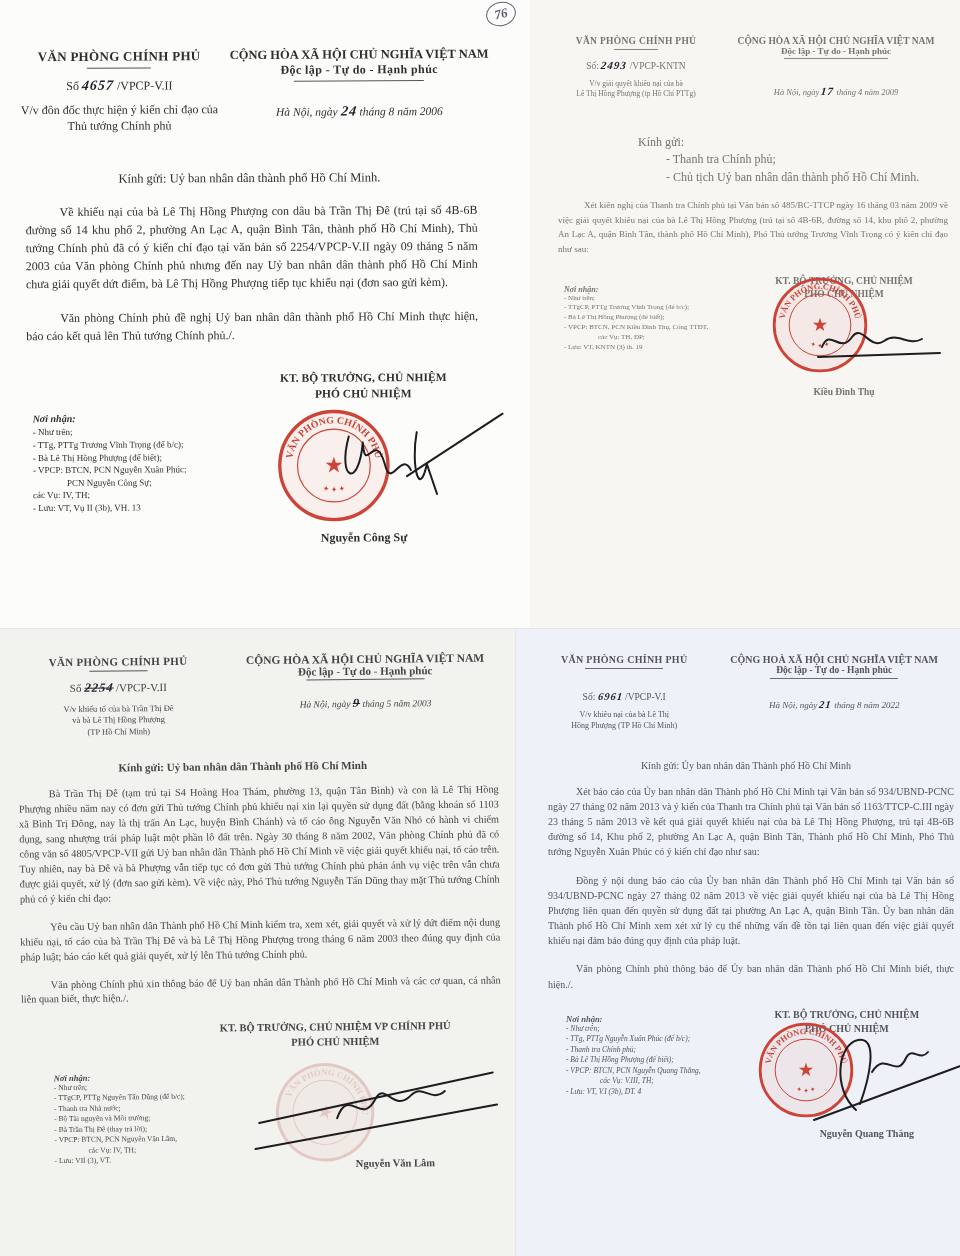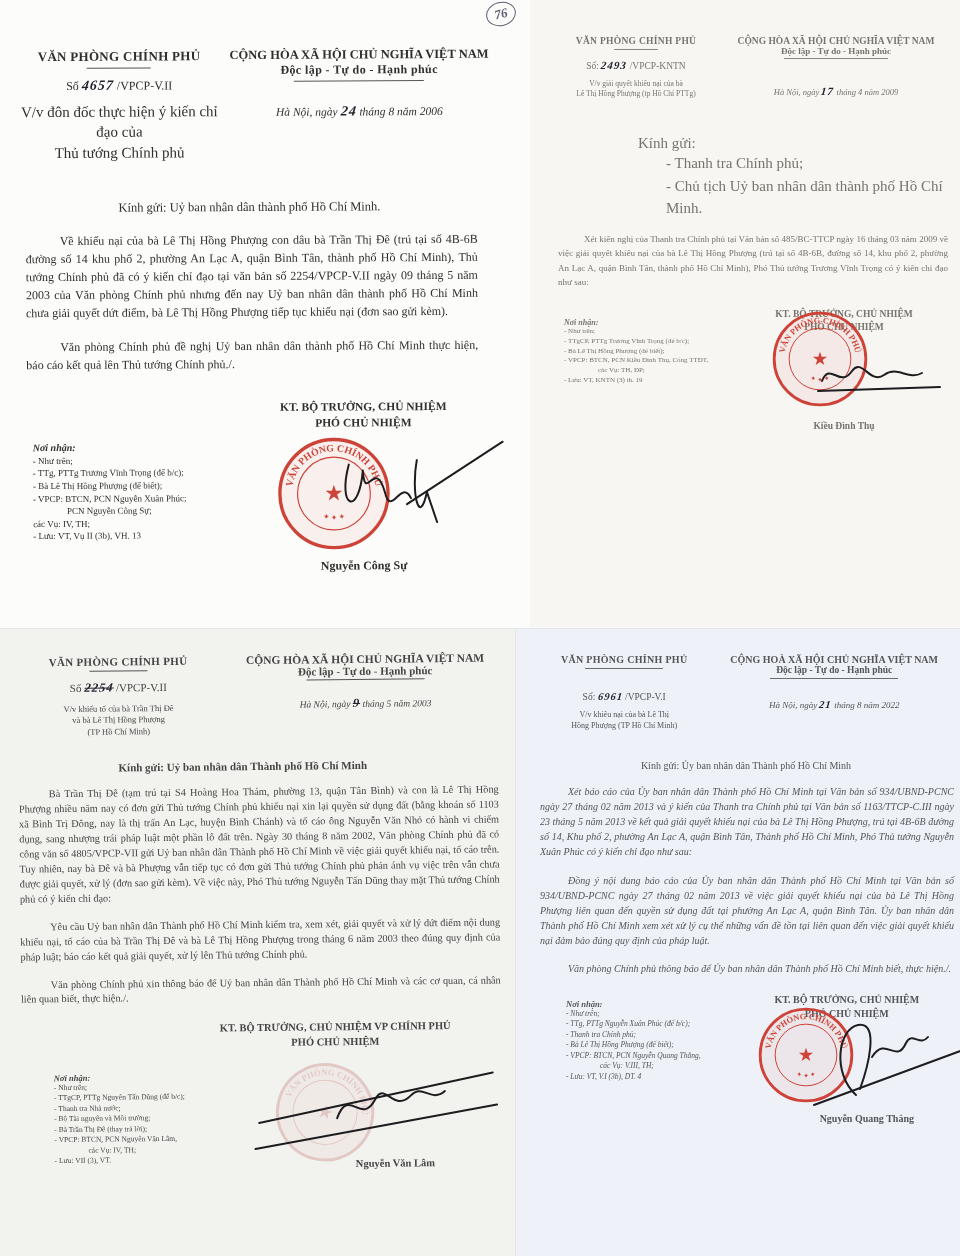--- a/index.html
+++ b/index.html
@@ -40,21 +40,21 @@
   .signer { font-weight:bold; }
 
   
   #doc1 { left:10px; top:48px; width:480px; font-size:12px; color:#2f2f2f; transform:rotate(-.3deg); }
   #doc1 .hl { width:46%; }
   #doc1 .hr { width:54%; }
   #doc1 .org { font-size:13px; }
   #doc1 .rule { width:64px; }
   #doc1 .so { font-size:12px; }
   #doc1 .hand { font-size:14px; }
-  #doc1 .subj { font-size:15px; }
+  #doc1 .subj { font-size:12px; }
   #doc1 .motto1 { font-size:12.5px; }
   #doc1 .motto2 { font-size:12px; letter-spacing:.4px; }
   #doc1 .mrule { width:130px; border-top:1px solid #555; margin:3px auto 0; }
   #doc1 .dateline { font-size:11.5px; margin-top:22px; }
   #doc1 .kinhgui { margin-top:38px; font-size:12.5px; }
   #doc1 .para { margin:16px 12px 0 16px; text-indent:34px; }
   #doc1 .bottom { margin-top:26px; }
   #doc1 .noinhan { width:47%; font-size:9px; padding-left:22px; margin-top:42px; }
   #doc1 .nn-title { font-size:10px; margin-bottom:2px; }
   #doc1 .signblock { width:53%; }
@@ -70,21 +70,21 @@
   #doc2 .hr { width:58%; }
   #doc2 .org { font-size:9.5px; }
   #doc2 .rule { width:44px; border-top-color:#8a867e; }
   #doc2 .so { font-size:9.5px; }
   #doc2 .hand { font-size:11px; }
   #doc2 .subj { font-size:7.5px; }
   #doc2 .motto1 { font-size:9.5px; }
   #doc2 .motto2 { font-size:9px; }
   #doc2 .mrule { width:104px; border-top:1px solid #8a867e; margin:2px auto 0; }
   #doc2 .dateline { font-size:8.5px; margin-top:26px; }
-  #doc2 .kg-wrap { margin-top:36px; margin-left:86px; font-size:15px; }
+  #doc2 .kg-wrap { margin-top:36px; margin-left:86px; font-size:12px; }
   #doc2 .kg-items { margin-left:28px; line-height:1.5; }
   #doc2 .para { margin:12px 4px 0 6px; text-indent:26px; line-height:1.62; }
   #doc2 .bottom { margin-top:18px; }
   #doc2 .noinhan { width:46%; font-size:7px; padding-left:12px; margin-top:10px; }
   #doc2 .nn-title { font-size:8px; }
   #doc2 .signblock { width:54%; }
   #doc2 .sign-title { font-size:9.5px; }
   #doc2 .sig-area { height:86px; }
   #doc2 .stamp { width:100px; height:100px; left:34px; top:-26px; }
   #doc2 .sig { left:78px; top:16px; }
@@ -123,21 +123,21 @@
   #doc4 .org { font-size:10px; }
   #doc4 .rule { width:78px; border-top-color:#6a6c70; }
   #doc4 .so { font-size:9.5px; margin-top:22px; }
   #doc4 .hand { font-size:10.5px; }
   #doc4 .subj { font-size:8px; }
   #doc4 .motto1 { font-size:10px; }
   #doc4 .motto2 { font-size:9.5px; }
   #doc4 .mrule { width:128px; border-top:1px solid #6a6c70; margin:3px auto 0; }
   #doc4 .dateline { font-size:9px; margin-top:20px; }
   #doc4 .kinhgui { margin-top:28px; font-size:10px; }
-  #doc4 .para { margin:13px 2px 0 4px; text-indent:28px; line-height:1.52;font-style:italic; }
+  #doc4 .para { margin:13px 2px 0 12px; text-indent:28px; line-height:1.52; }
   #doc4 .bottom { margin-top:16px; }
   #doc4 .noinhan { width:48%; font-size:7.5px; padding-left:30px; margin-top:6px; font-style:italic; }
   #doc4 .nn-title { font-size:8.5px; }
   #doc4 .signblock { width:52%; }
   #doc4 .sign-title { font-size:10px; }
   #doc4 .sig-area { height:92px; }
   #doc4 .stamp { width:100px; height:100px; left:18px; top:-16px; }
   #doc4 .sig { left:70px; top:-8px; }
   #doc4 .signer { font-size:10px; padding-left:40px; }
 

